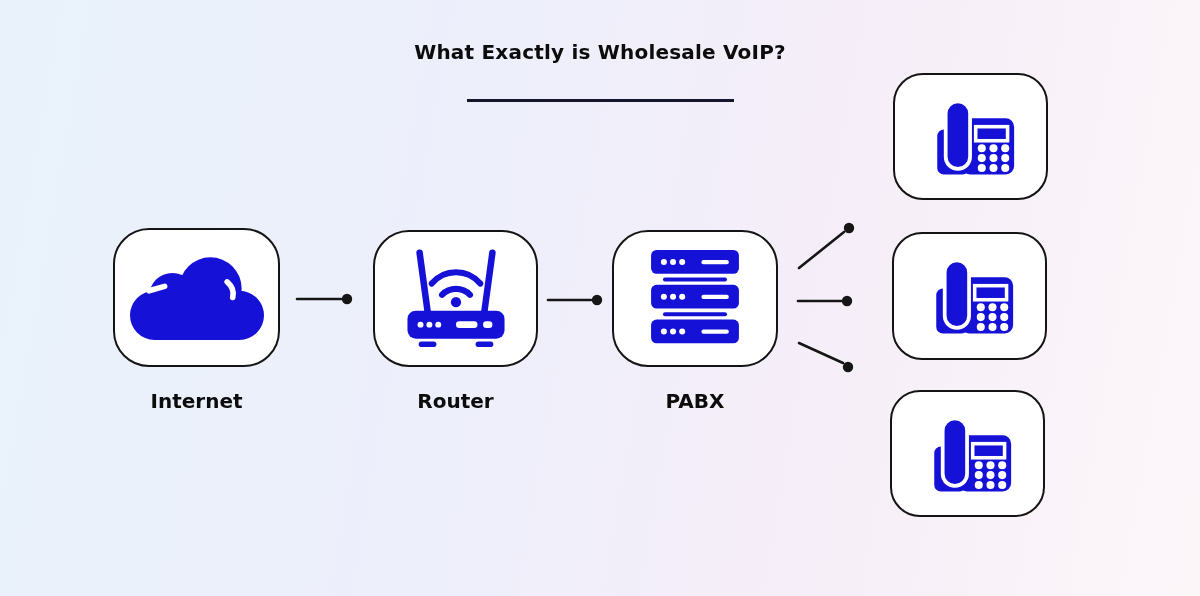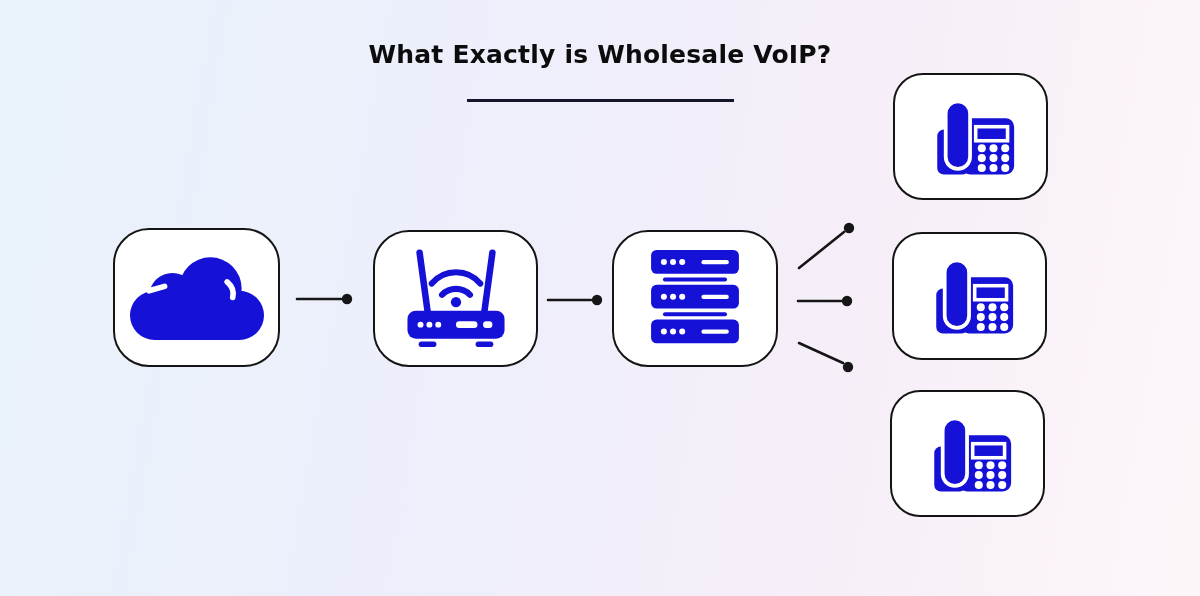--- a/index.html
+++ b/index.html
@@ -14,21 +14,21 @@
       #f6eef8 68%,
       var(--bg-pink, #fdf6f9) 100%);
     font-family: "DejaVu Sans", "Liberation Sans", sans-serif;
   }
   .title {
     position: absolute;
     top: 40px; left: 0;
     width: 100%;
     margin: 0;
     text-align: center;
-    font-size: 25px;
+    font-size: 20px;
     font-weight: 700;
     letter-spacing: 0.2px;
     color: var(--text-dark, #0c0c0c);
   }
   .title-underline {
     position: absolute;
     left: 467px; top: 99px;
     width: 267px; height: 3px;
     background: #15152b;
   }
@@ -108,38 +108,40 @@
     <svg width="134" height="85" viewBox="0 0 120 76" aria-hidden="true">
       <g class="blue-fill">
         <circle cx="38" cy="37" r="21"></circle>
         <circle cx="72" cy="30" r="28"></circle>
         <rect x="0" y="32" width="120" height="44" rx="22"></rect>
       </g>
       <path class="white-stroke" d="M17,32 L31,28" stroke-width="5" stroke-linecap="round"></path>
       <path class="white-stroke" d="M87,24 Q94,30 92,38" stroke-width="5" stroke-linecap="round"></path>
     </svg>
   </div>
+  <div class="node-label" id="label-internet">Internet</div>
 
   <div class="node-box" id="box-router">
     <svg width="112" height="103" viewBox="0 0 120 110" aria-hidden="true">
       <path class="blue-stroke" d="M30,72 L21,6" stroke-width="7" stroke-linecap="round"></path>
       <path class="blue-stroke" d="M90,72 L99,6" stroke-width="7" stroke-linecap="round"></path>
       <circle class="blue-fill" cx="60" cy="59" r="5.5"></circle>
       <path class="blue-stroke" d="M45,51 A21,21 0 0 1 75,51" stroke-width="6.5" stroke-linecap="round"></path>
       <path class="blue-stroke" d="M34,39 A34,34 0 0 1 86,39" stroke-width="6.5" stroke-linecap="round"></path>
       <rect class="blue-fill" x="8" y="68" width="104" height="30" rx="9"></rect>
       <circle class="white-fill" cx="22" cy="83" r="3.2"></circle>
       <circle class="white-fill" cx="31.5" cy="83" r="3.2"></circle>
       <circle class="white-fill" cx="41" cy="83" r="3.2"></circle>
       <rect class="white-fill" x="60" y="79.5" width="23" height="7" rx="3.5"></rect>
       <rect class="white-fill" x="89" y="79.5" width="10" height="7" rx="3.5"></rect>
       <rect class="blue-fill" x="20" y="101" width="19" height="6" rx="3"></rect>
       <rect class="blue-fill" x="81" y="101" width="19" height="6" rx="3"></rect>
     </svg>
   </div>
+  <div class="node-label" id="label-router">Router</div>
 
   <div class="node-box" id="box-pabx">
     <svg width="88" height="97" viewBox="0 0 96 106" aria-hidden="true">
       <rect class="blue-fill" x="0" y="0" width="96" height="26" rx="6"></rect>
       <rect class="blue-fill" x="13" y="30" width="70" height="4.5" rx="2.2"></rect>
       <rect class="blue-fill" x="0" y="38" width="96" height="26" rx="6"></rect>
       <rect class="blue-fill" x="13" y="68" width="70" height="4.5" rx="2.2"></rect>
       <rect class="blue-fill" x="0" y="76" width="96" height="26" rx="6"></rect>
       <g class="white-fill">
         <circle cx="14" cy="13" r="3.3"></circle>
@@ -150,20 +152,21 @@
           <circle cx="24" cy="51" r="3.3"></circle>
           <circle cx="34" cy="51" r="3.3"></circle>
         <rect x="55" y="49" width="30" height="4.5" rx="2.25"></rect>
         <circle cx="14" cy="89" r="3.3"></circle>
           <circle cx="24" cy="89" r="3.3"></circle>
           <circle cx="34" cy="89" r="3.3"></circle>
         <rect x="55" y="87" width="30" height="4.5" rx="2.25"></rect>
       </g>
     </svg>
   </div>
+  <div class="node-label" id="label-pabx">PABX</div>
 
   <div class="node-box phone-box" id="box-phone-1">
     <svg width="90" height="80" viewBox="0 0 96 84" aria-hidden="true">
       <rect class="blue-fill" x="12" y="34" width="34" height="48" rx="7"></rect>
       <rect class="blue-fill" x="38" y="22" width="56" height="60" rx="9"></rect>
       <rect x="21" y="4" width="26" height="72" rx="13" class="blue-fill" stroke="#ffffff" stroke-width="4"></rect>
       <rect class="white-stroke" x="53" y="31" width="34" height="15" stroke-width="3.8"></rect>
       <g class="white-fill">
         <circle cx="59.5" cy="54" r="4.3"></circle>
           <circle cx="72" cy="54" r="4.3"></circle>

